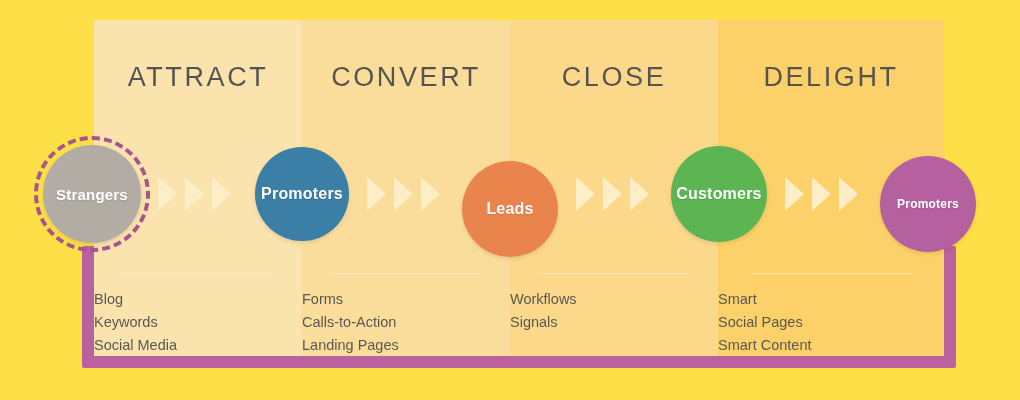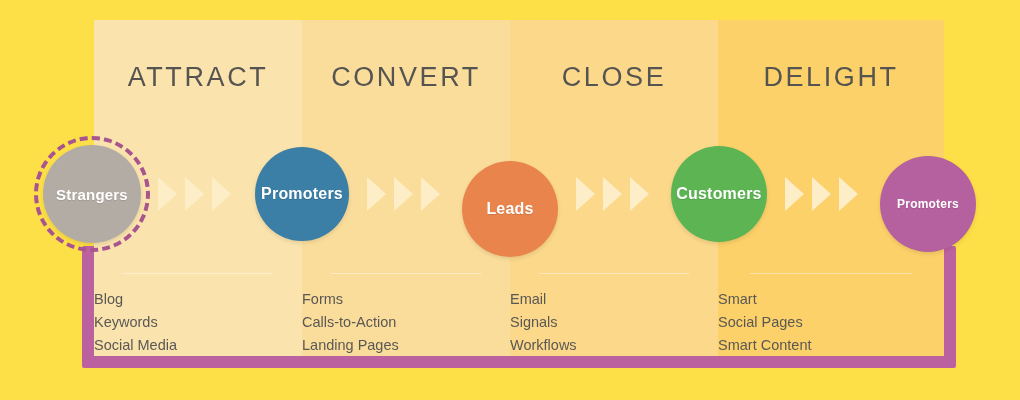--- a/index.html
+++ b/index.html
@@ -144,23 +144,22 @@
         <div class="col-list">
           <div>Forms</div>
           <div>Calls-to-Action</div>
           <div>Landing Pages</div>
         </div>
       </div>
       <div class="col" style="width: 208px; background: rgb(252, 216, 139);">
         <div class="col-title">CLOSE</div>
         <div class="col-divider"></div>
         <div class="col-list">
-          <div>Email</div>
+          <div>Workflows</div>
           <div>Signals</div>
-          <div>Workflows</div>
         </div>
       </div>
       <div class="col" style="width: 226px; background: rgb(253, 209, 105);">
         <div class="col-title">DELIGHT</div>
         <div class="col-divider"></div>
         <div class="col-list">
           <div>Smart</div>
           <div>Social Pages</div>
           <div>Smart Content</div>
         </div>

